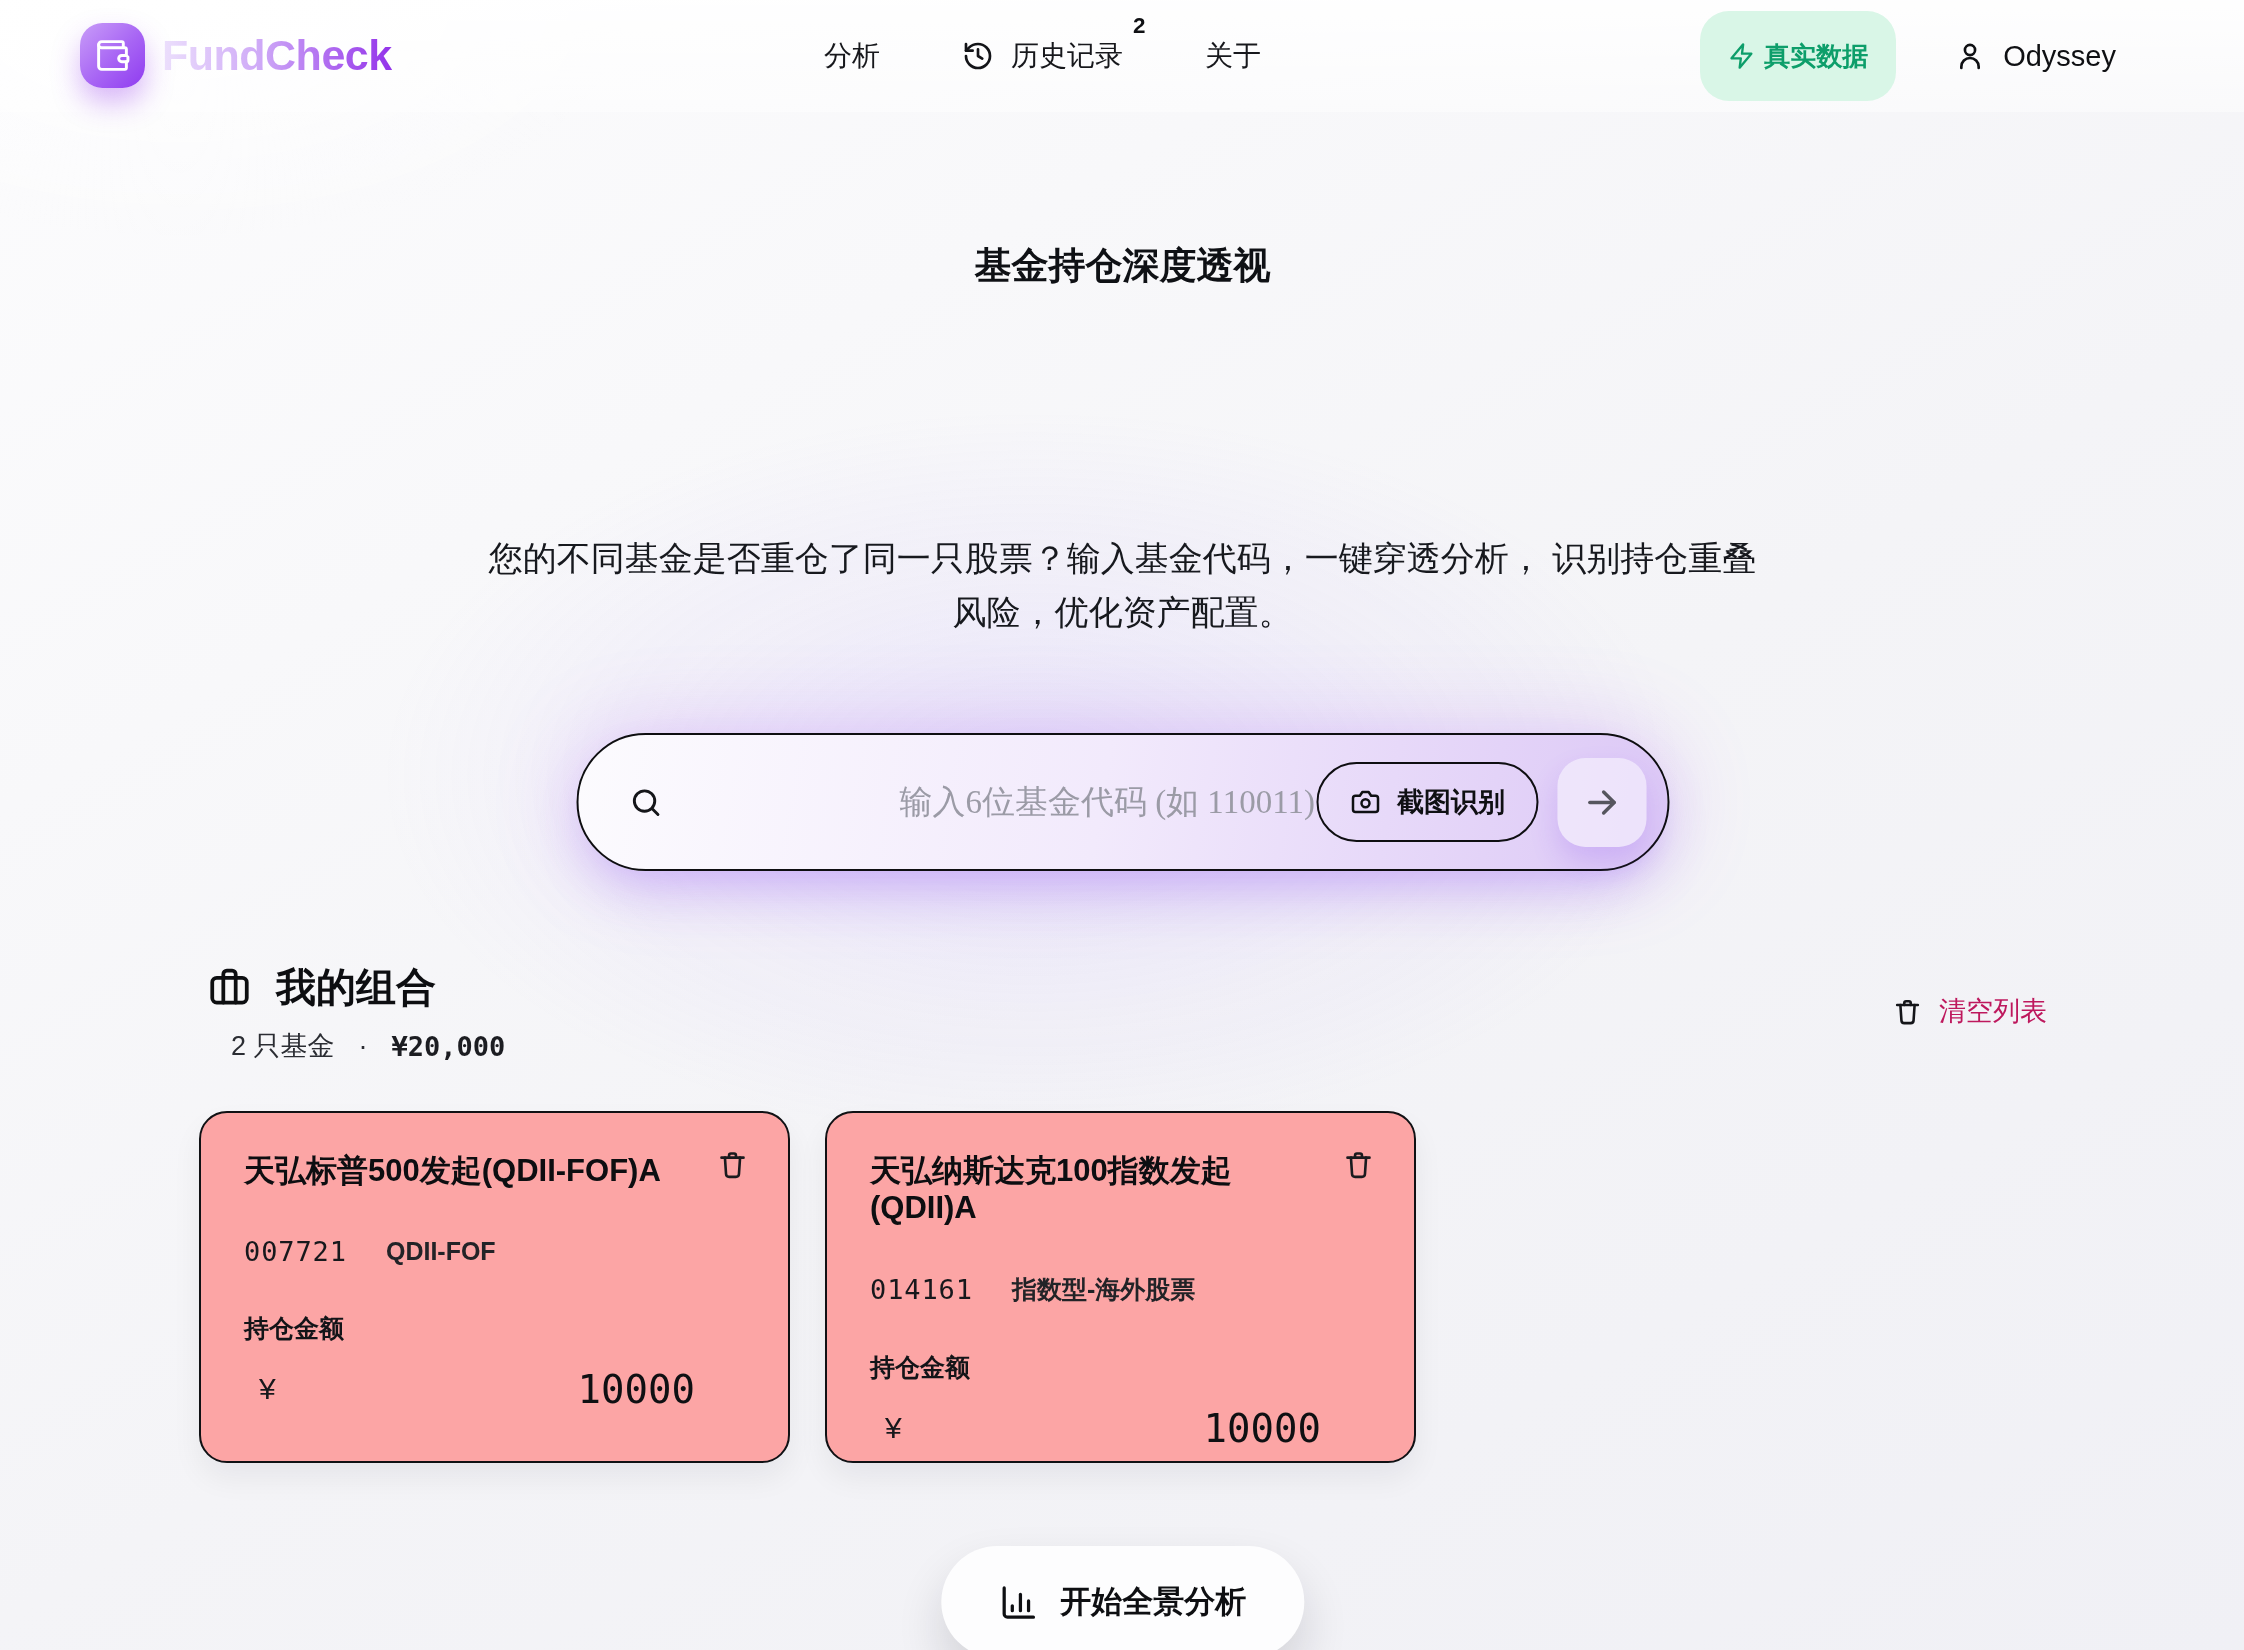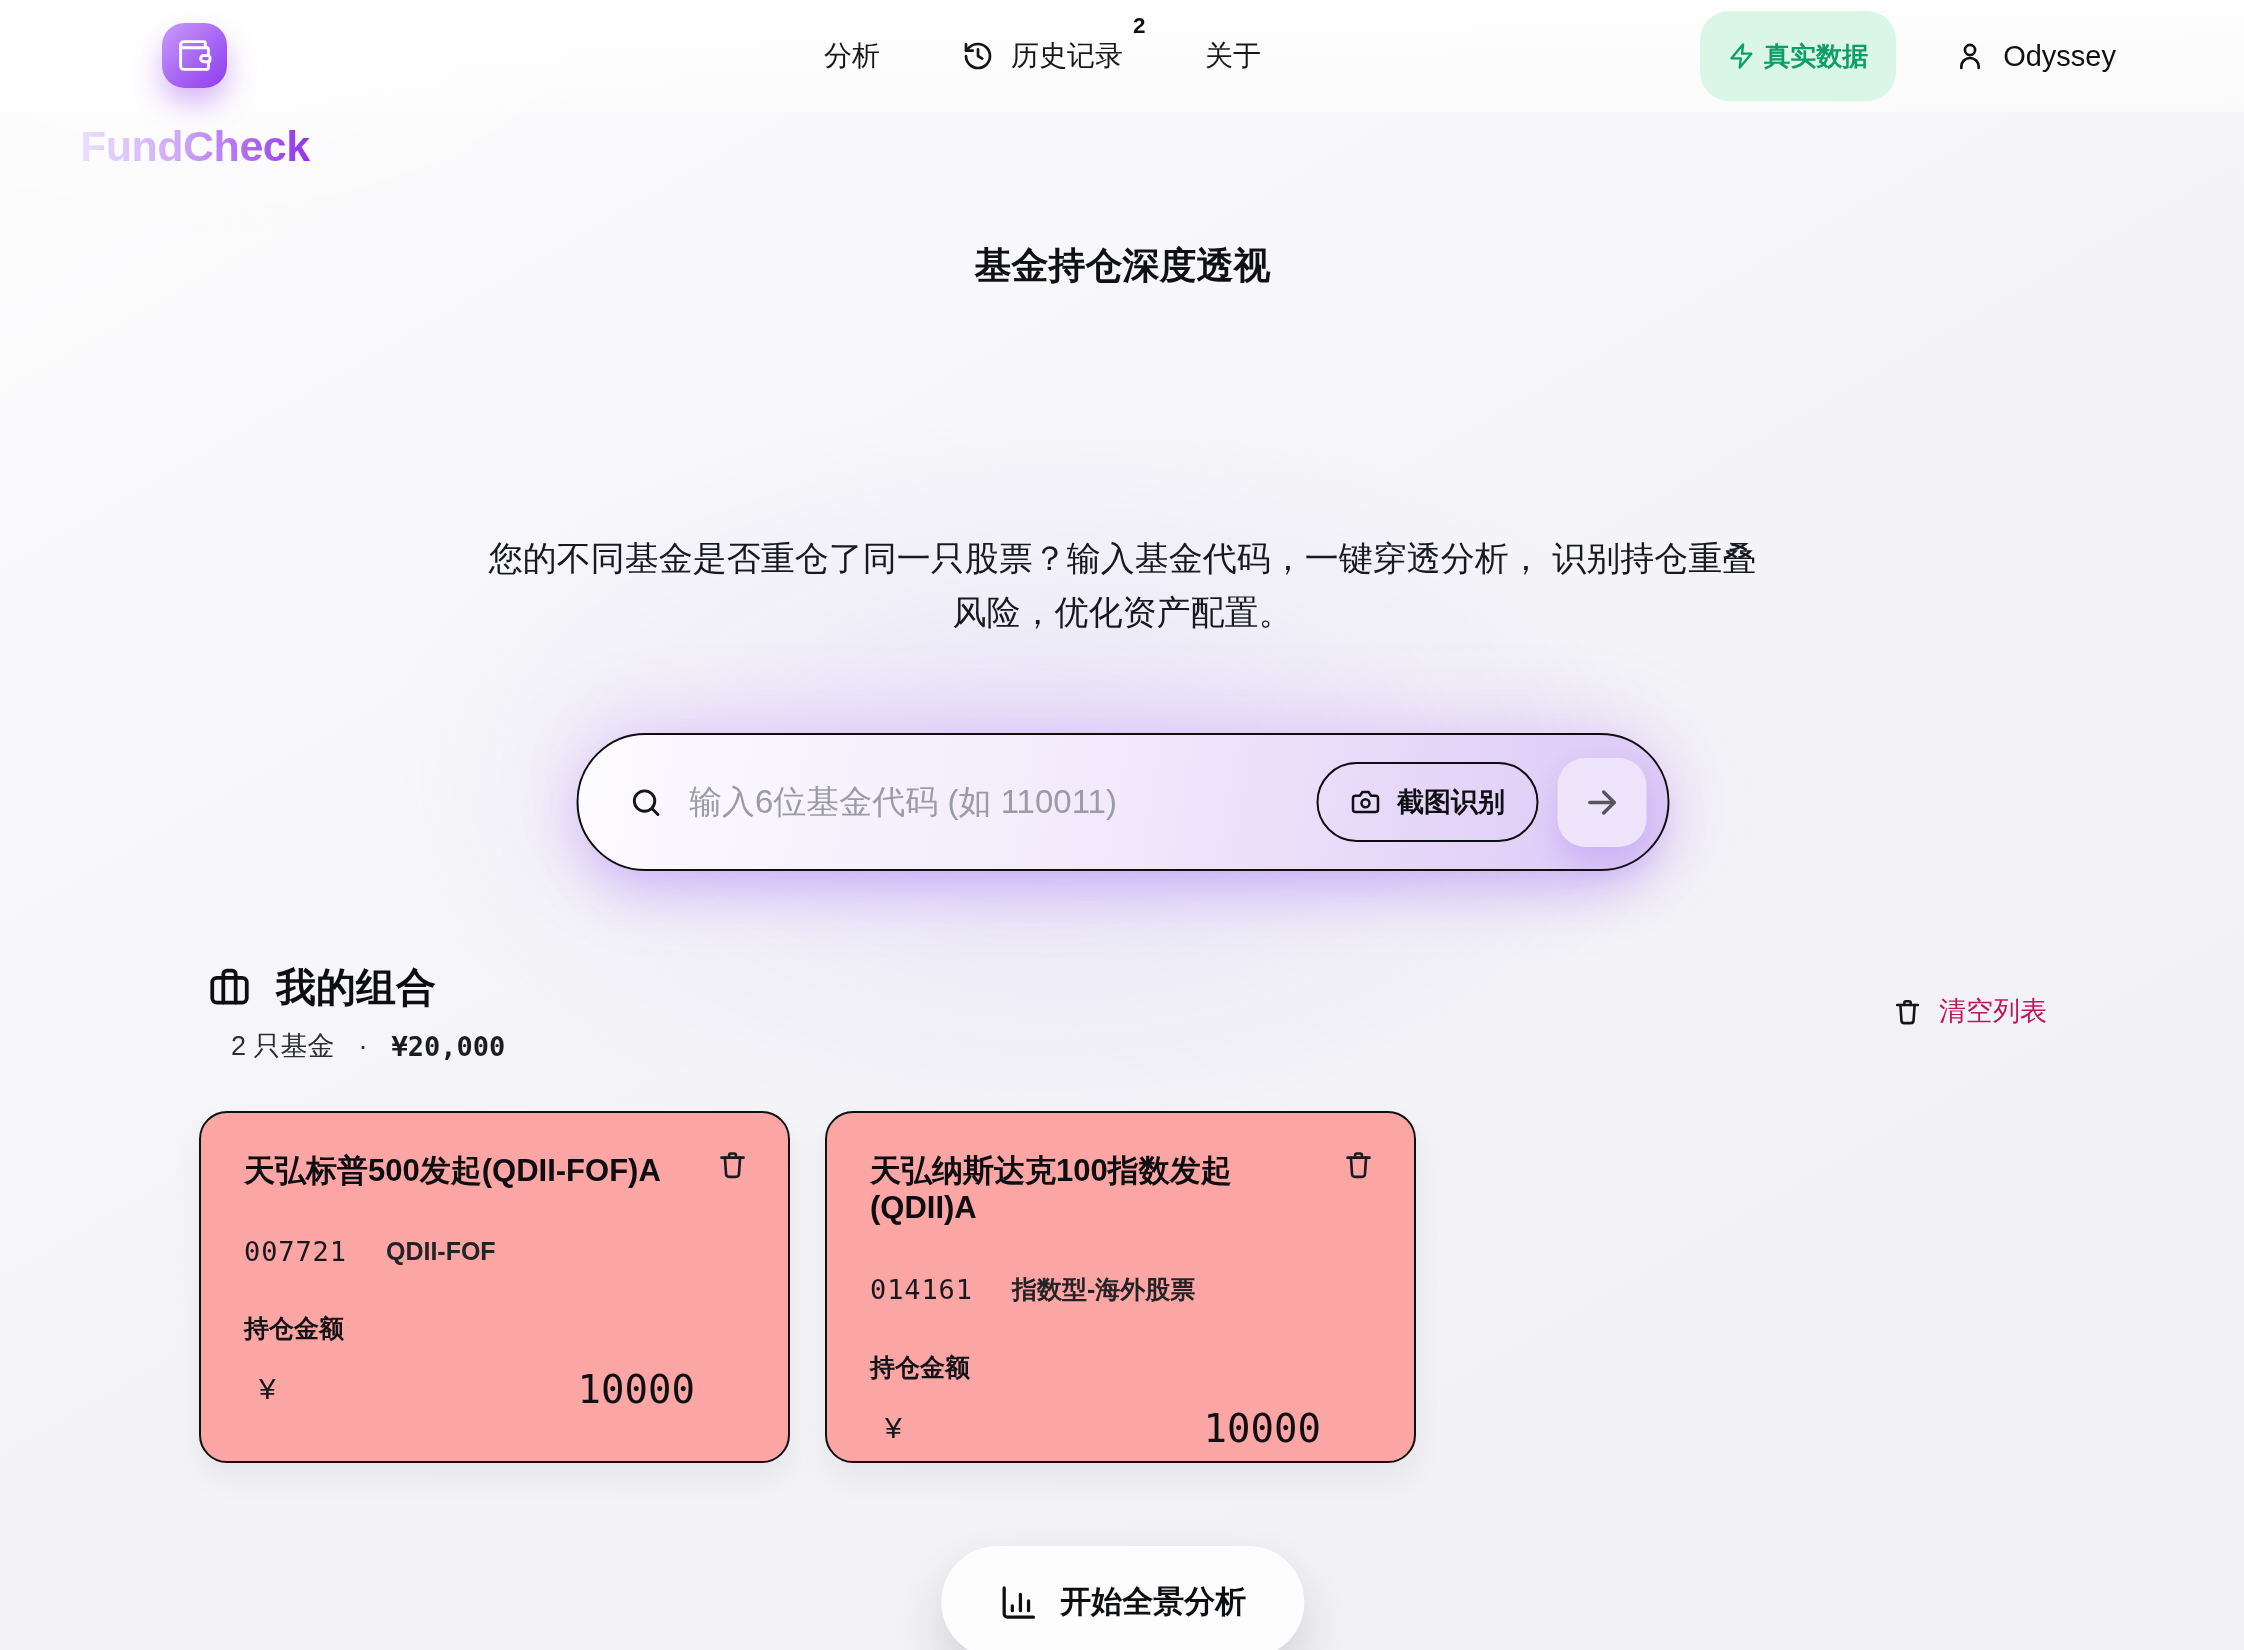--- a/index.html
+++ b/index.html
@@ -10,21 +10,21 @@
       radial-gradient(932px 522px at 46% 47%, rgba(167,139,250,0.16), transparent 70%),
       radial-gradient(746px 392px at 8% 0%, rgba(255,255,255,0.95), transparent 60%),
       linear-gradient(150deg,#fcfcfd 0%,#f4f4f7 55%,#f0f0f5 100%);
   }
   svg{display:block}
   .icon{flex:none}
 
   
   .header{position:absolute;top:0;left:0;width:100%;height:112px;
     background:linear-gradient(180deg,rgba(255,255,255,0.92),rgba(255,255,255,0.45));}
-  .brand{position:absolute;left:80px;top:23px;display:flex;align-items:center;gap:34px;flex-direction:column;}
+  .brand{position:absolute;left:80px;top:23px;display:flex;align-items:center;gap:17px;}
   .brand-icon{width:65px;height:65px;border-radius:22.4px;display:flex;align-items:center;justify-content:center;
     background:linear-gradient(135deg,#c99df8 0%,#a764f4 55%,#8f3bf0 100%);
     box-shadow:0 15px 28px rgba(147,51,234,0.35);color:#fff;}
   .brand-name{font-size:43px;font-weight:700;letter-spacing:-0.5px;
     background:linear-gradient(90deg,#ecdffc 0%,#cfaaf7 42%,#9333ea 100%);
     -webkit-background-clip:text;background-clip:text;color:transparent;}
   .nav{position:absolute;left:824px;top:0;height:112px;display:flex;align-items:center;gap:82px;
     font-size:28px;font-weight:500;color:#17181c;}
   .nav-item{display:flex;align-items:center;gap:17px;cursor:pointer;position:relative;}
   .nav-sup{position:absolute;top:-24px;right:-22.4px;font-size:22.4px;font-weight:600;color:#101114;}
@@ -40,21 +40,21 @@
     text-align:center;font-size:34px;line-height:1.6;color:#17191e;}
 
   
   .search-wrap{position:absolute;top:733px;left:50%;transform:translateX(-50%);
     width:1093px;height:138px;box-sizing:border-box;border:2.8px solid #0e0e11;border-radius:73px;
     background:linear-gradient(100deg,#fcfbfe 0%,#f2eafc 48%,#dcc8f6 100%);
     box-shadow:0 0 84px rgba(168,85,247,0.28),0 26px 51px -13px rgba(139,92,246,0.30);
     display:flex;align-items:center;padding:0 20.5px 0 50px;}
   .search-icon{color:#15161a;}
   .search-input{flex:1;margin-left:24px;border:none;outline:none;background:transparent;
-    font-family:Liberation Sans, sans-serif;font-size:33px;color:#1a1b20;min-width:0;}
+    font-family:Liberation Serif, serif;font-size:33px;color:#1a1b20;min-width:0;text-align:right;}
   .search-input::placeholder{color:#9b9ba6;}
   .ocr-btn{display:flex;align-items:center;gap:16px;height:80px;padding:0 32px;border-radius:41px;
     border:2.8px solid #0e0e11;background:transparent;cursor:pointer;
     font-family:"Liberation Sans",sans-serif;font-size:27px;font-weight:600;color:#0f1013;justify-content:flex-end;}
   .go-btn{width:89px;height:89px;margin-left:18.6px;border:none;border-radius:28px;cursor:pointer;
     background:rgba(250,247,255,0.55);box-shadow:0 15px 28px rgba(124,58,237,0.18);
     display:flex;align-items:center;justify-content:center;color:#56565e;}
 
   
   .portfolio-header{position:absolute;top:960px;left:207px;width:1846px;}

